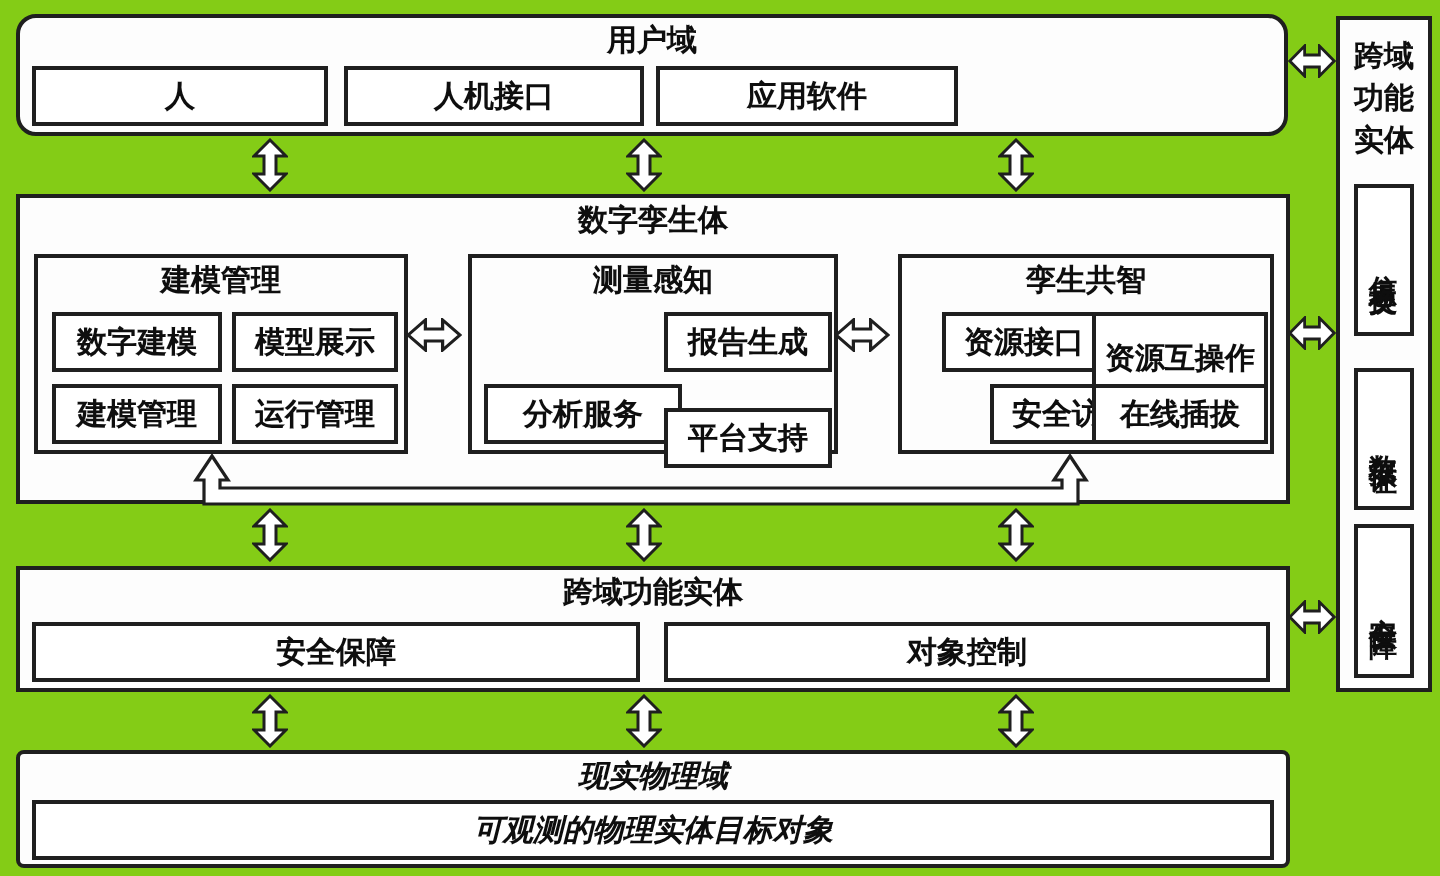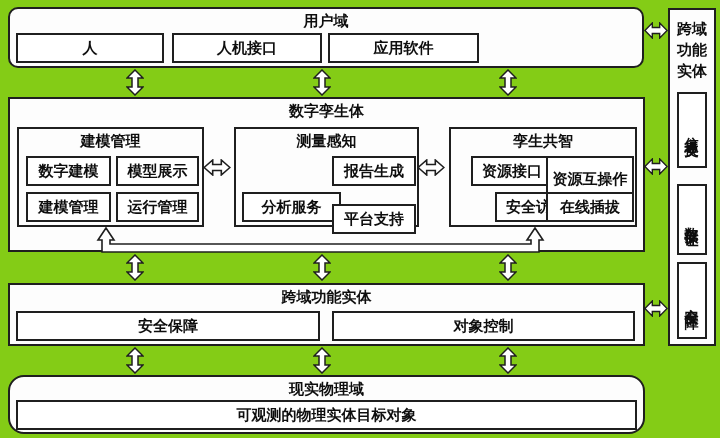--- a/index.html
+++ b/index.html
@@ -1,21 +1,21 @@
 <!DOCTYPE html>
 <html><head>
 <meta charset="utf-8">
 <style>
   html,body{margin:0;padding:0;background:#ffffff;}
   body{width:720px;height:438px;position:relative;overflow:hidden;
        font-family:"Liberation Sans","DejaVu Sans",sans-serif;color:#0e0e0e;}
   .canvas{position:absolute;inset:0;background:#84cc16;}
   .box{position:absolute;border:2px solid #1f1f1f;background:#fdfdfd;box-sizing:border-box;}
   .rounded{border-radius:10px;}
-  .rounded-lg{border-radius:16px;}
+  .rounded-lg{border-radius:4px;font-style:italic;}
   .box-title{position:absolute;left:0;right:0;top:2px;text-align:center;
              font-size:15px;font-weight:bold;line-height:20px;white-space:nowrap;}
   .group-title{position:absolute;left:0;right:0;top:2px;text-align:center;
              font-size:15px;font-weight:bold;line-height:20px;white-space:nowrap;}
   .item{position:absolute;border:2px solid #1f1f1f;background:#ffffff;box-sizing:border-box;
         display:flex;align-items:center;justify-content:center;
         font-size:15px;font-weight:bold;white-space:nowrap;overflow:hidden;}
   .arrow{position:absolute;}
   .arrow svg{display:block;}
   .vtext{position:absolute;border:2px solid #1f1f1f;background:#ffffff;box-sizing:border-box;

